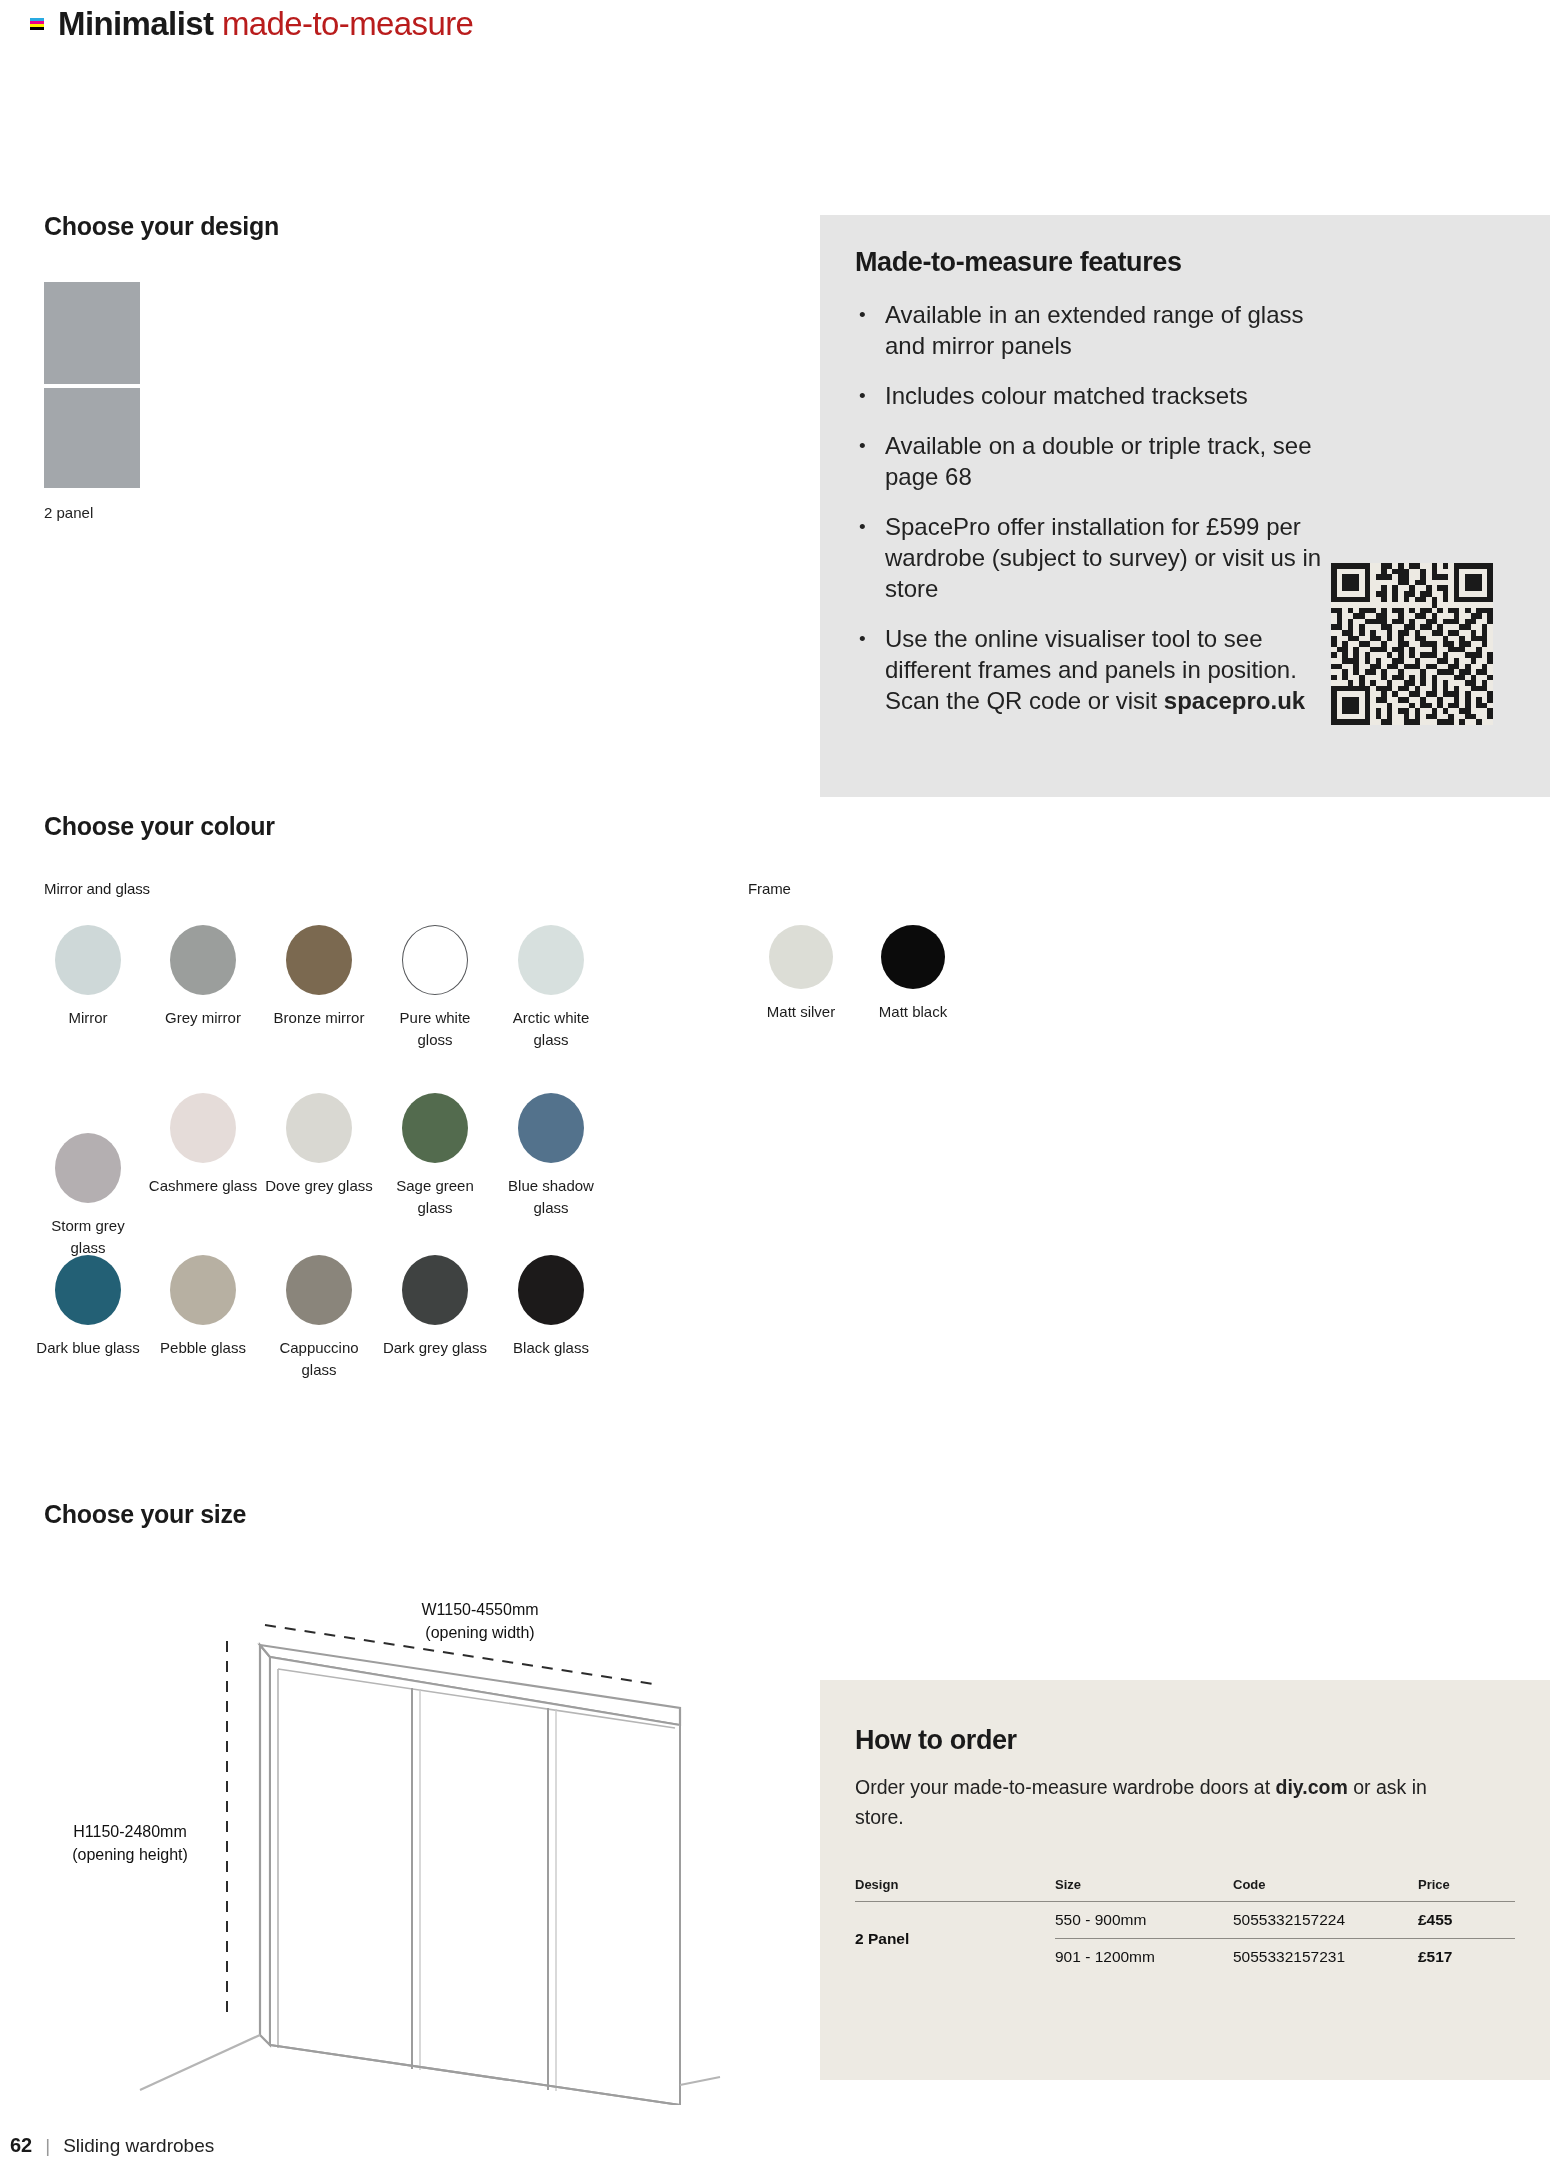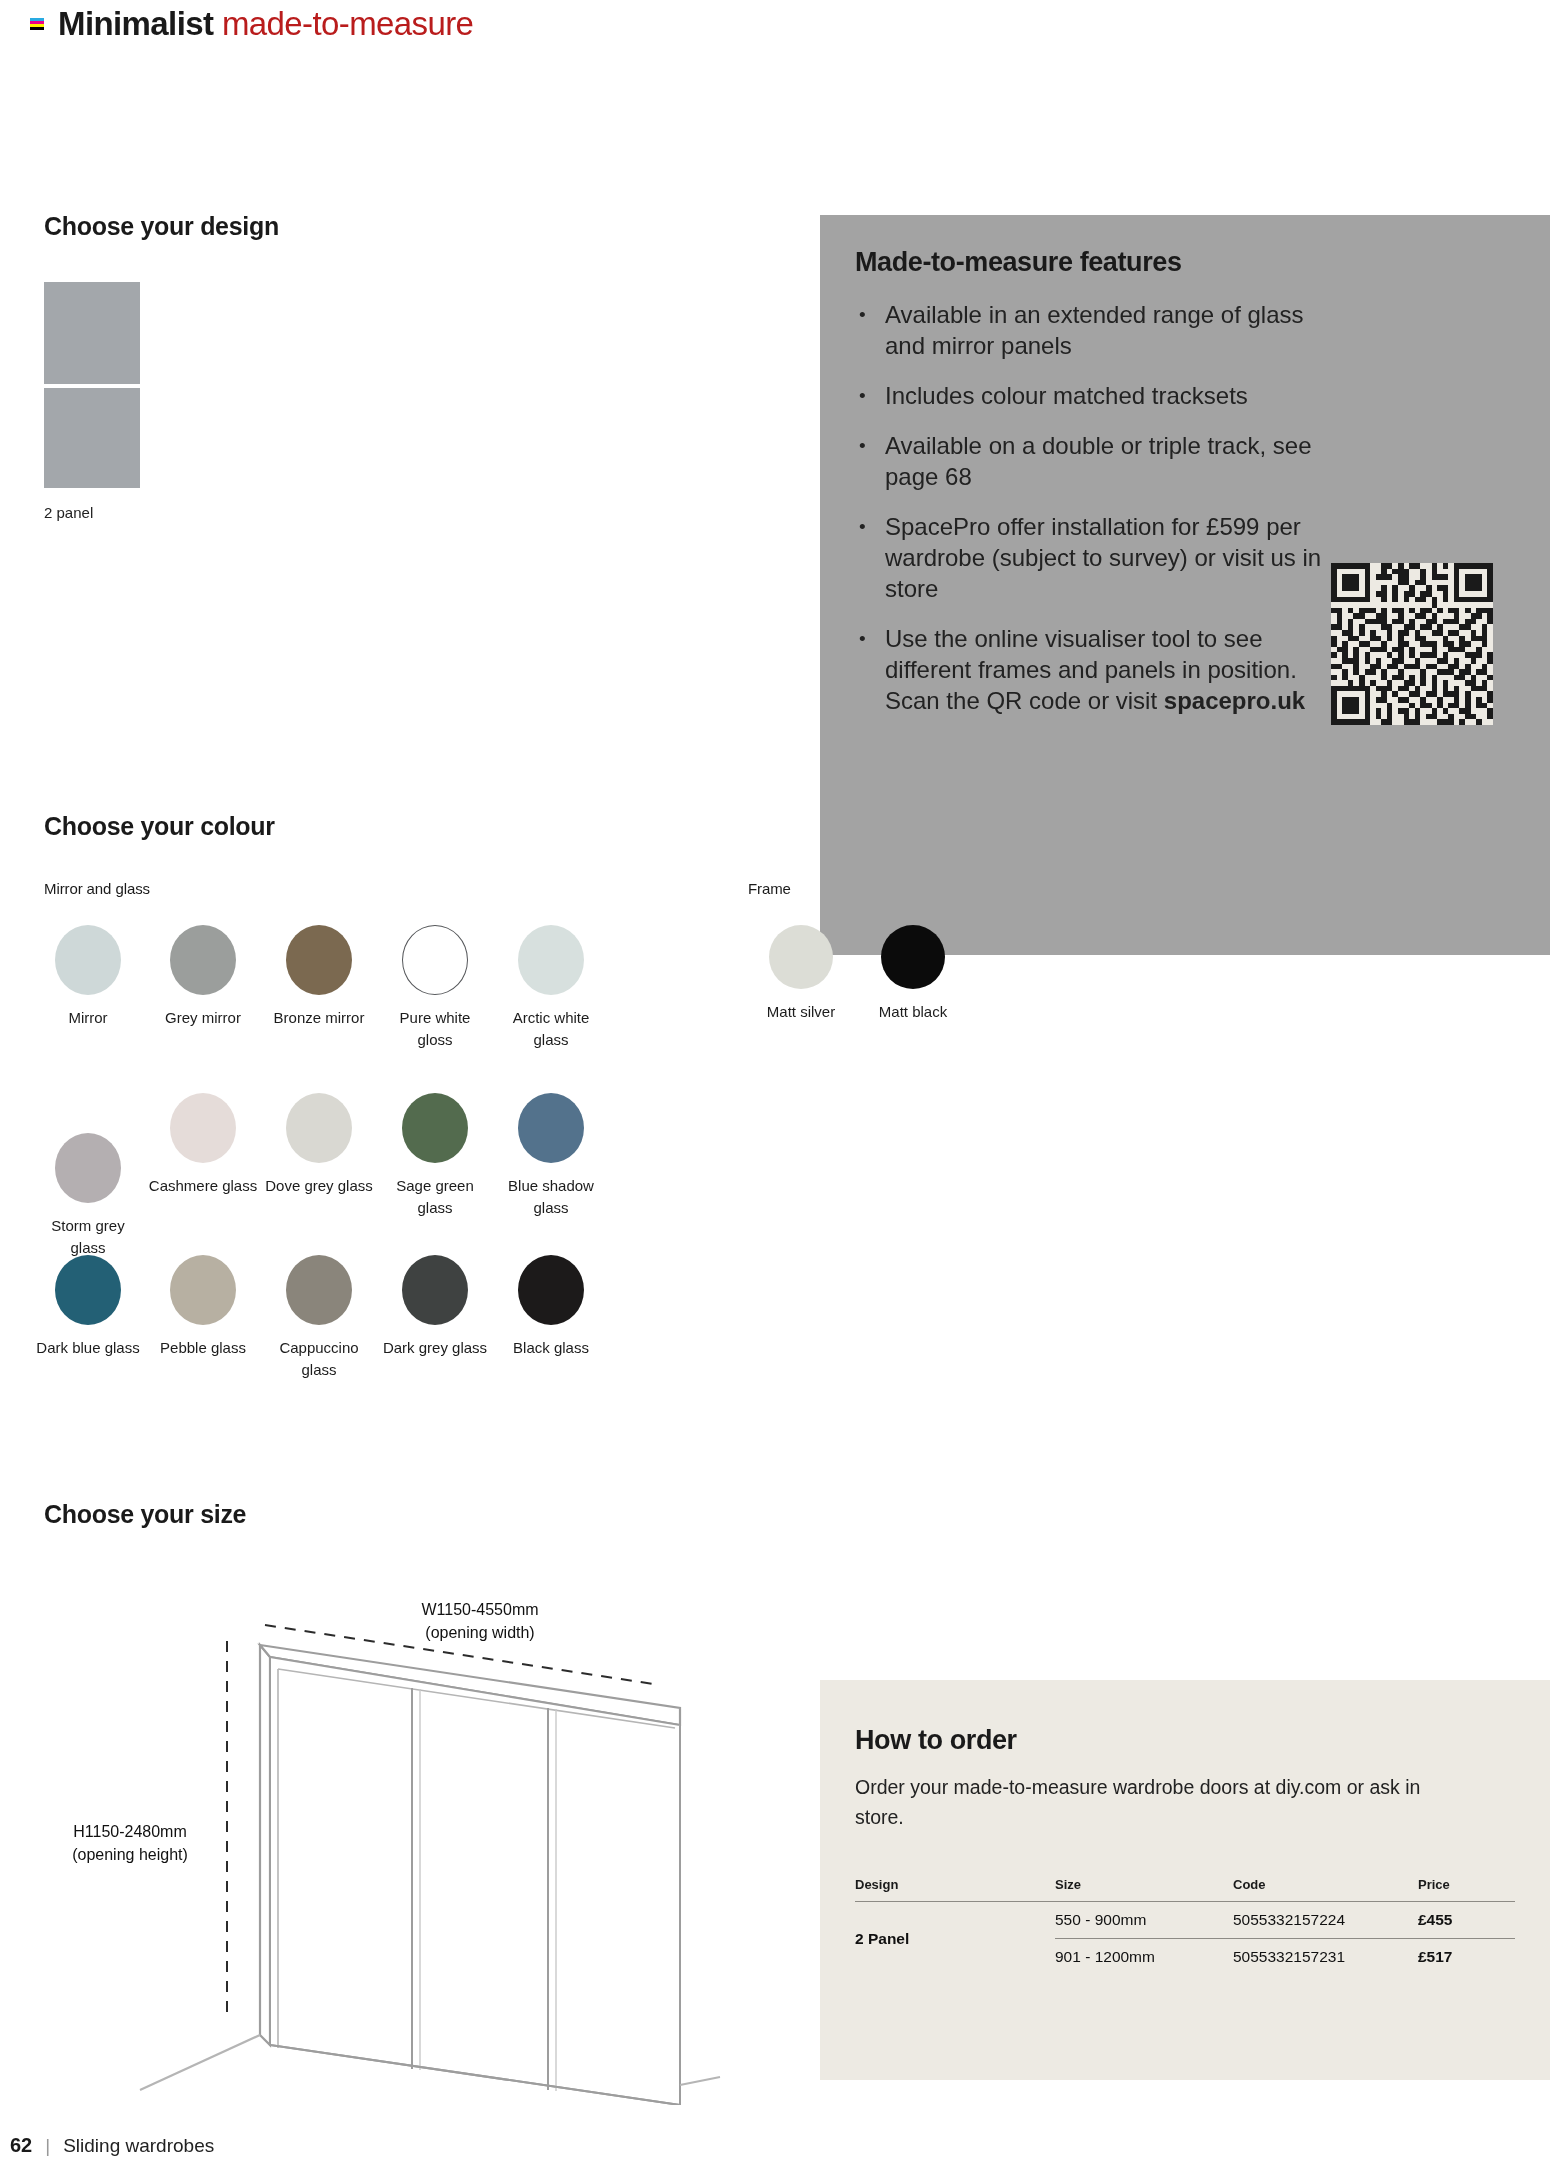--- a/index.html
+++ b/index.html
@@ -27,21 +27,21 @@
 
   
   .design-block { position: absolute; left: 44px; top: 282px; width: 96px; }
   .panel-stack { width: 96px; }
   .panel-stack .pane { width: 96px; background: #a3a7ab; }
   .panel-stack .pane.top { height: 102px; margin-bottom: 4px; }
   .panel-stack .pane.bot { height: 100px; }
   .design-caption { margin-top: 16px; font-size: 15px; color: #222; }
 
   
-  .features { position: absolute; left: 820px; top: 215px; width: 730px; height: 740px; background: #a3a3a3; }
+  .features { position: absolute; left: 820px; top: 215px; width: 730px; height: 582px; background: #e5e5e5; }
   .features h2 { position: absolute; left: 35px; top: 32px; font-size: 27px; font-weight: 700; letter-spacing: -0.4px; }
   .features ul { position: absolute; left: 35px; top: 84px; width: 480px; list-style: none; }
   .features li { position: relative; padding-left: 30px; font-size: 24px; line-height: 31px; color: #222; margin-bottom: 19px; }
   .features li::before { content: "•"; position: absolute; left: 4px; top: 0; font-size: 19px; }
   .features li b { font-weight: 700; }
   .qr { position: absolute; left: 1331px; top: 563px; width: 162px; height: 162px; }
 
   
   .swatch-grid { position: absolute; }
   .swatch { position: absolute; width: 110px; text-align: center; }
@@ -50,21 +50,21 @@
   .sw-label { margin-top: 12px; font-size: 15px; line-height: 22px; color: #1c1c1c; }
 
   
   .size-diagram { position: absolute; left: 20px; top: 1545px; width: 760px; height: 560px; }
   .dim-label { position: absolute; font-size: 16px; line-height: 23px; text-align: center; color: #111; }
 
   
   .order { position: absolute; left: 820px; top: 1680px; width: 730px; height: 400px; background: #edeae3; }
   .order h2 { position: absolute; left: 35px; top: 45px; font-size: 27px; font-weight: 700; letter-spacing: -0.4px; }
   .order .intro { position: absolute; left: 35px; top: 92px; width: 600px; font-size: 19.5px; line-height: 30px; color: #222; }
-  .order .intro b { font-weight: 400; }
+  .order .intro b { font-weight: 700; }
   table.order-table { position: absolute; left: 35px; top: 197px; width: 660px; border-collapse: collapse; }
   table.order-table th { font-size: 13px; font-weight: 700; text-align: left; padding: 0 0 9px 0; }
   table.order-table td { font-size: 15.5px; padding: 9px 0; color: #111; vertical-align: middle; }
   table.order-table .col-design { width: 200px; }
   table.order-table .col-size { width: 178px; }
   table.order-table .col-code { width: 185px; }
   table.order-table .col-price { width: 97px; }
   table.order-table tr.head-row th { border-bottom: 1.5px solid #8d8b85; }
   table.order-table tr.head-row th.col-design { border-bottom: 1.5px solid #8d8b85; }
   table.order-table td.design-cell { font-size: 15.5px; font-weight: 700; }

